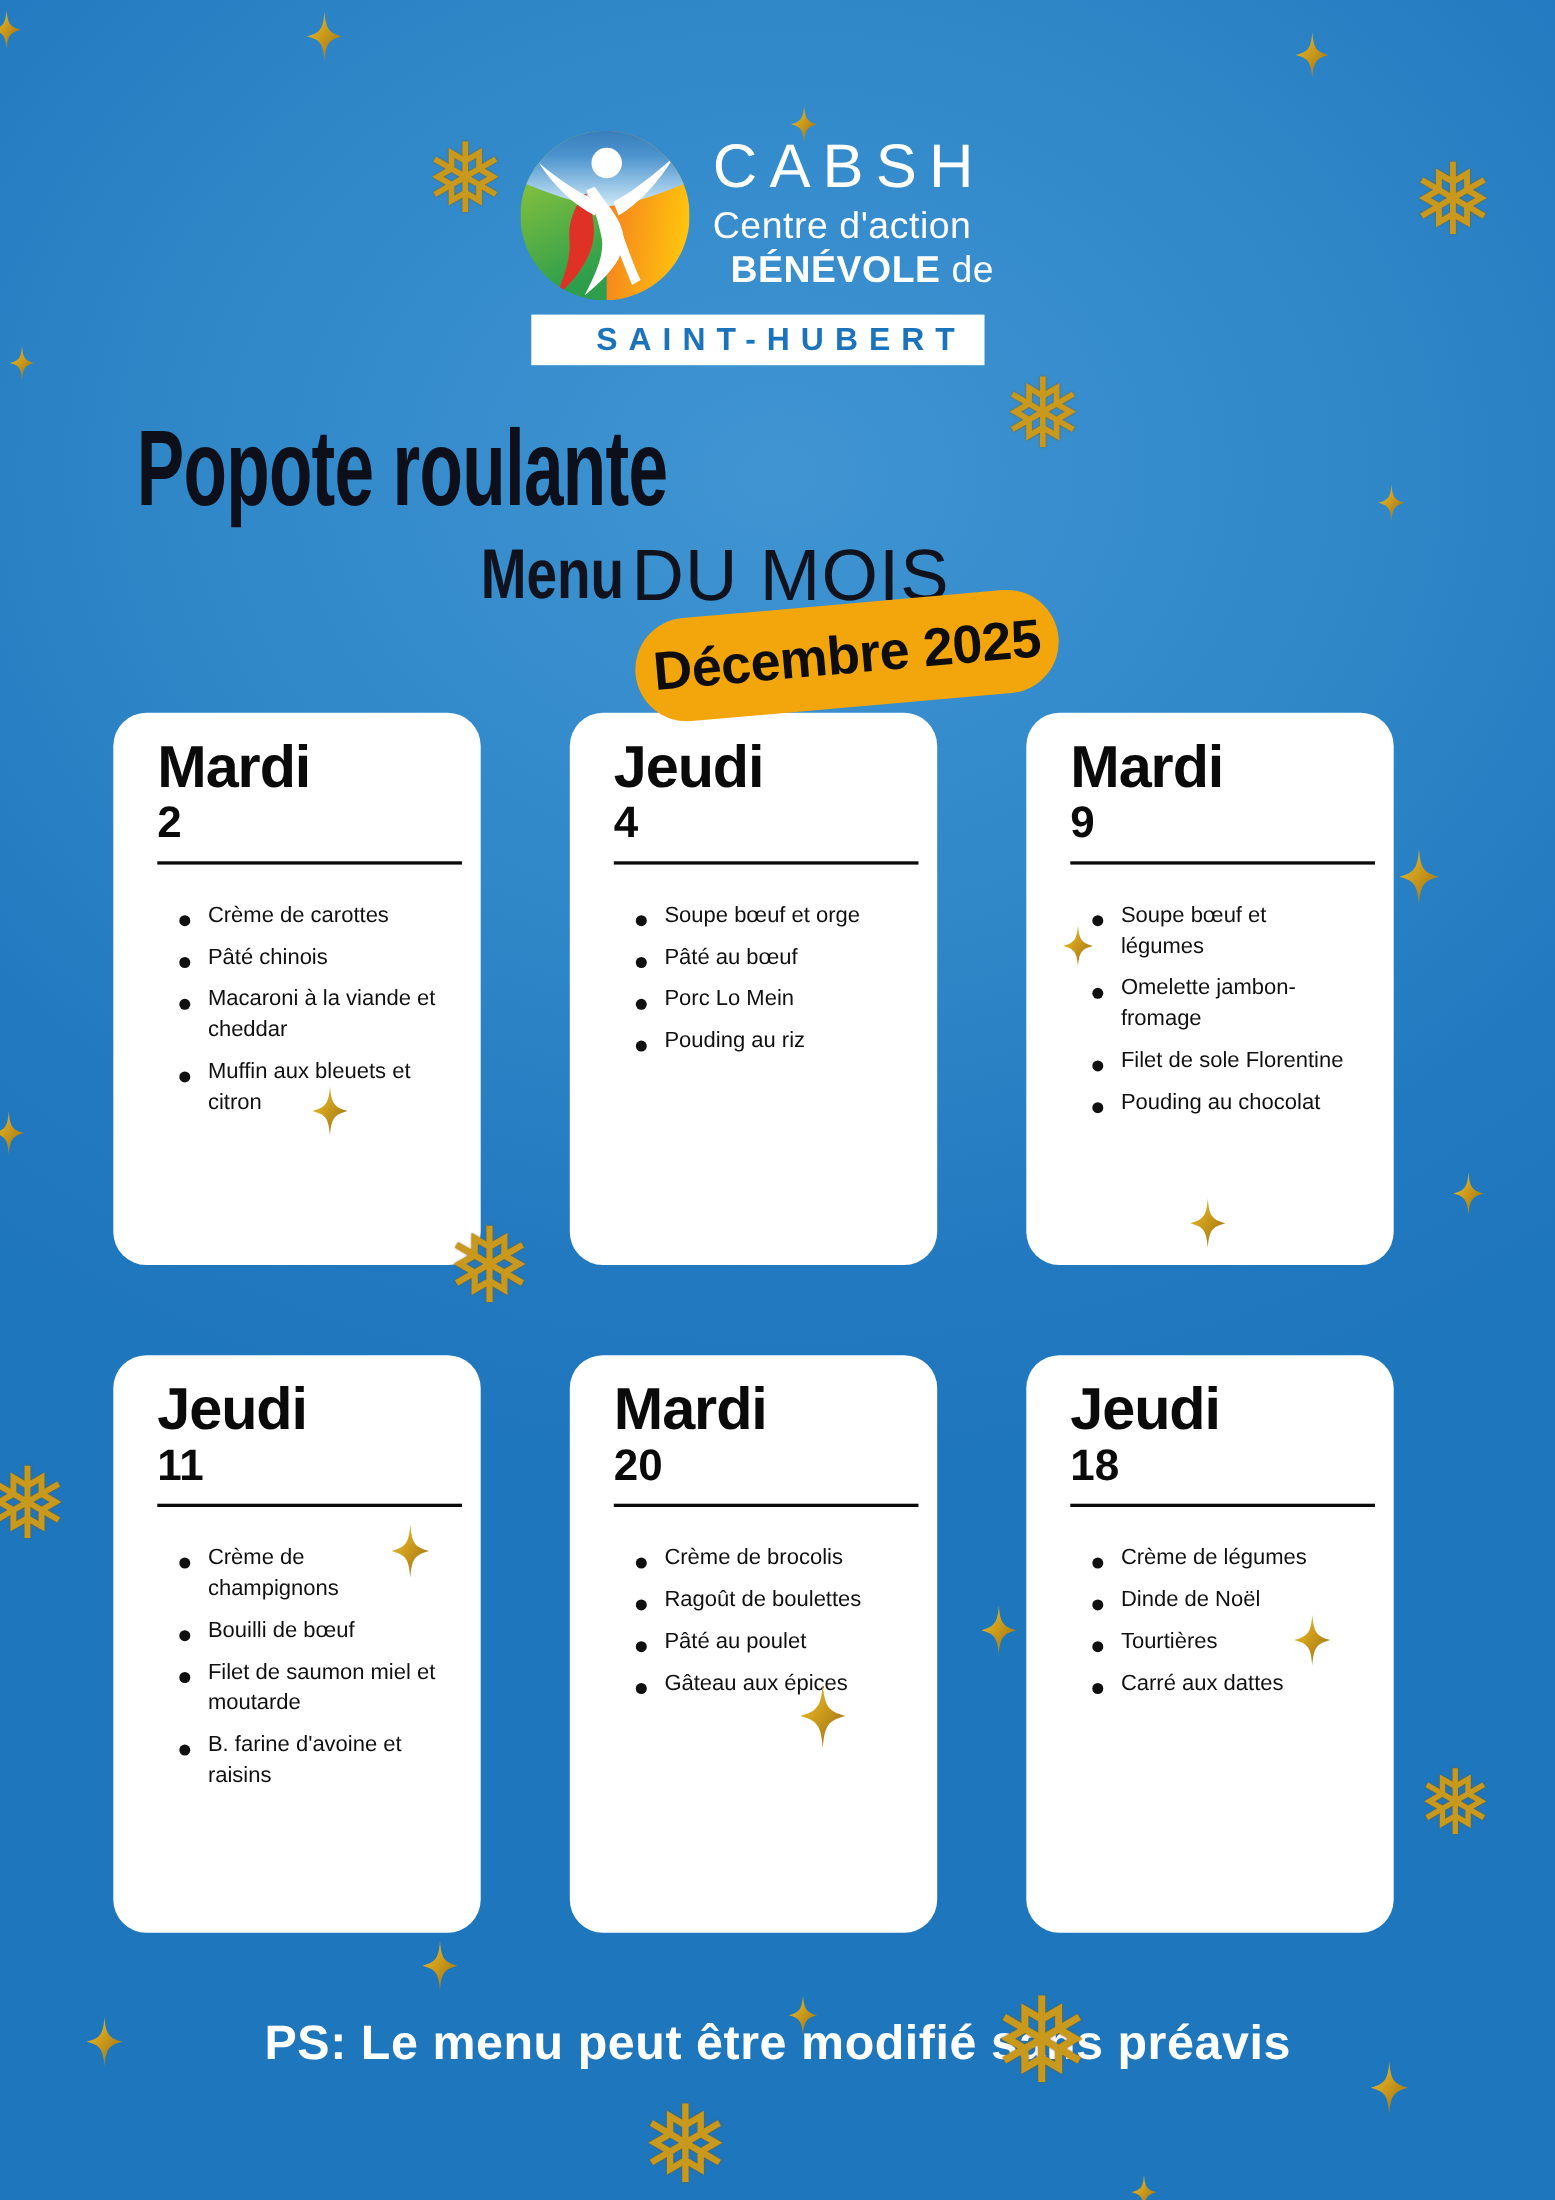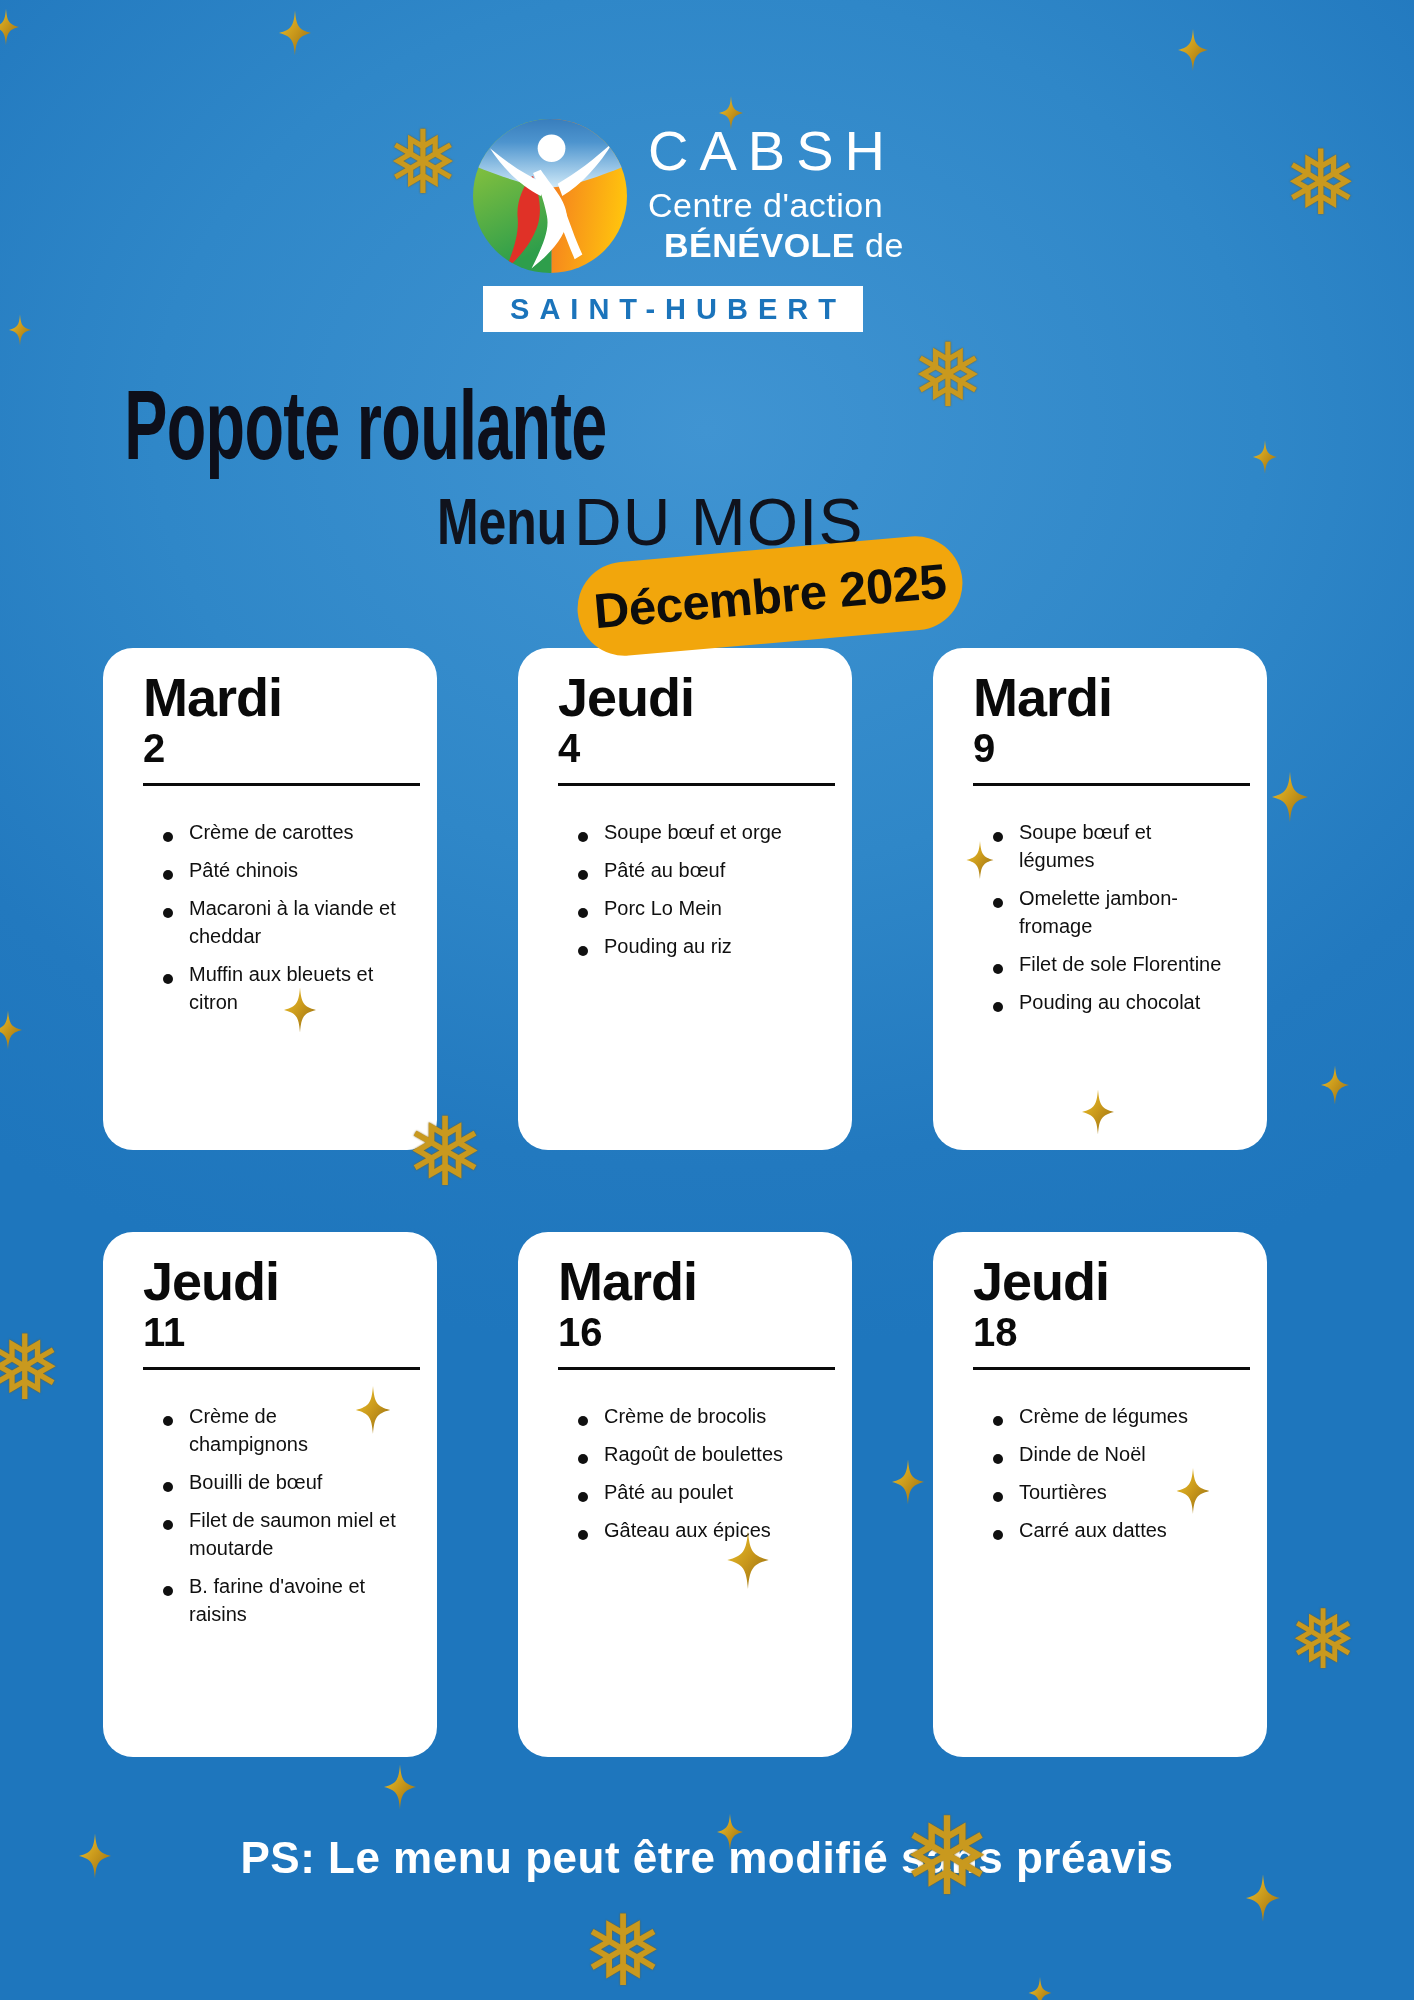--- a/index.html
+++ b/index.html
@@ -14,21 +14,21 @@
   }
   
   .logo-circle{position:absolute;left:473px;top:119px;width:154px;height:154px;z-index:3;}
   .logo-text{position:absolute;left:648px;top:122px;z-index:3;color:#FFFFFF;}
   .logo-acronym{font-size:56px;font-weight:400;letter-spacing:11px;line-height:1.04;}
   .logo-line1{font-size:34px;font-weight:400;line-height:1.12;margin-top:6px;letter-spacing:0.5px;}
   .logo-line2{font-size:34px;line-height:1.12;margin-top:2px;letter-spacing:0.5px;margin-left:16px;}
   .logo-line2 b{font-weight:700;}
   .banner{
     position:absolute;left:483px;top:286px;width:380px;height:46px;background:#FFFFFF;z-index:3;
-    display:flex;align-items:center;justify-content:center;
+    display:flex;align-items:center;justify-content:center;padding-left:32px;
   }
   .banner span{color:#1B74BB;font-size:29px;font-weight:700;letter-spacing:10px;padding-left:10px;}
   
   .title-wrap{position:absolute;left:0;top:376px;width:1258px;z-index:3;}
   .title-wrap span{
     display:inline-block;font-size:98px;font-weight:800;color:#0D0F1A;letter-spacing:-1px;
     transform:scaleX(0.66);transform-origin:50% 50%;white-space:nowrap;line-height:1.0;
   }
   .subtitle{position:absolute;left:437px;top:489px;z-index:3;display:flex;align-items:center;color:#10131D;}
   .subtitle .menu-bold{
@@ -191,21 +191,21 @@
     <ul>
       <li>Crème de champignons</li>
       <li>Bouilli de bœuf</li>
       <li>Filet de saumon miel et moutarde</li>
       <li>B. farine d'avoine et raisins</li>
     </ul>
   </div>
 
   <div class="card row2 col2">
     <h2>Mardi</h2>
-    <div class="date">16</div>
+    <div class="date">20</div>
     <hr>
     <ul>
       <li>Crème de brocolis</li>
       <li>Ragoût de boulettes</li>
       <li>Pâté au poulet</li>
       <li>Gâteau aux épices</li>
     </ul>
   </div>
 
   <div class="card row2 col3">

